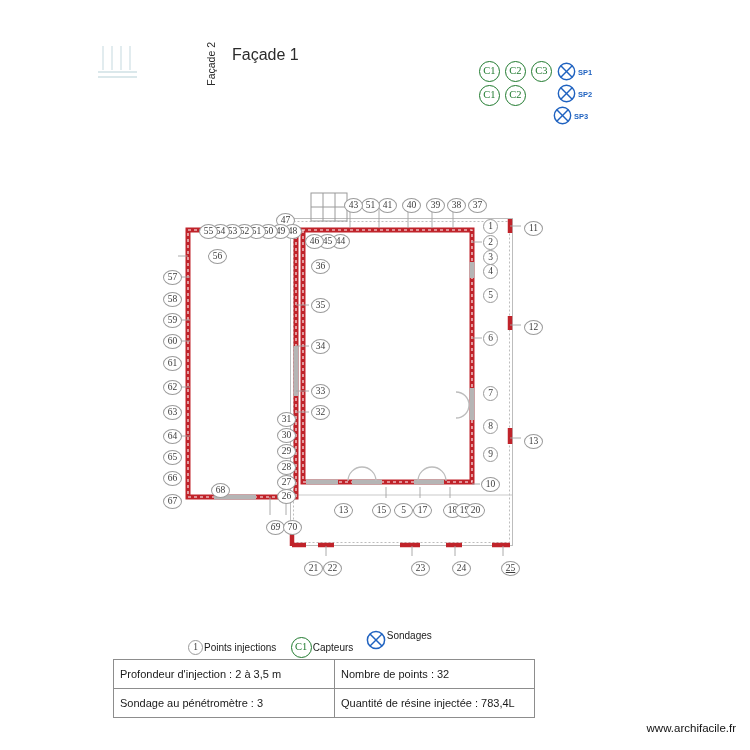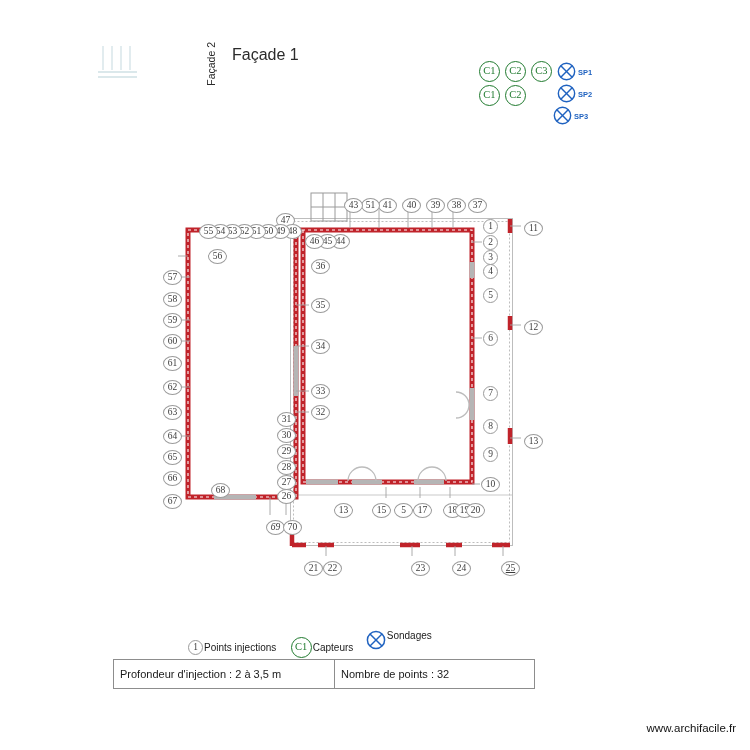--- a/index.html
+++ b/index.html
@@ -315,16 +315,20 @@
     <span class="lg-text" style="align-self:flex-start;">Sondages</span>
   </span>
 </div>
 
 <table class="abs" id="info-table">
   <tbody>
     <tr>
       <td class="c1">Profondeur d'injection : 2 à 3,5 m</td>
       <td>Nombre de points : 32</td>
     </tr>
+    <tr>
+      <td class="c1">Sondage au pénétromètre : 3</td>
+      <td>Quantité de résine injectée : 783,4L</td>
+    </tr>
   </tbody>
 </table>
 
 <div class="abs" id="site-url">www.archifacile.fr</div>
 
 </body></html>

